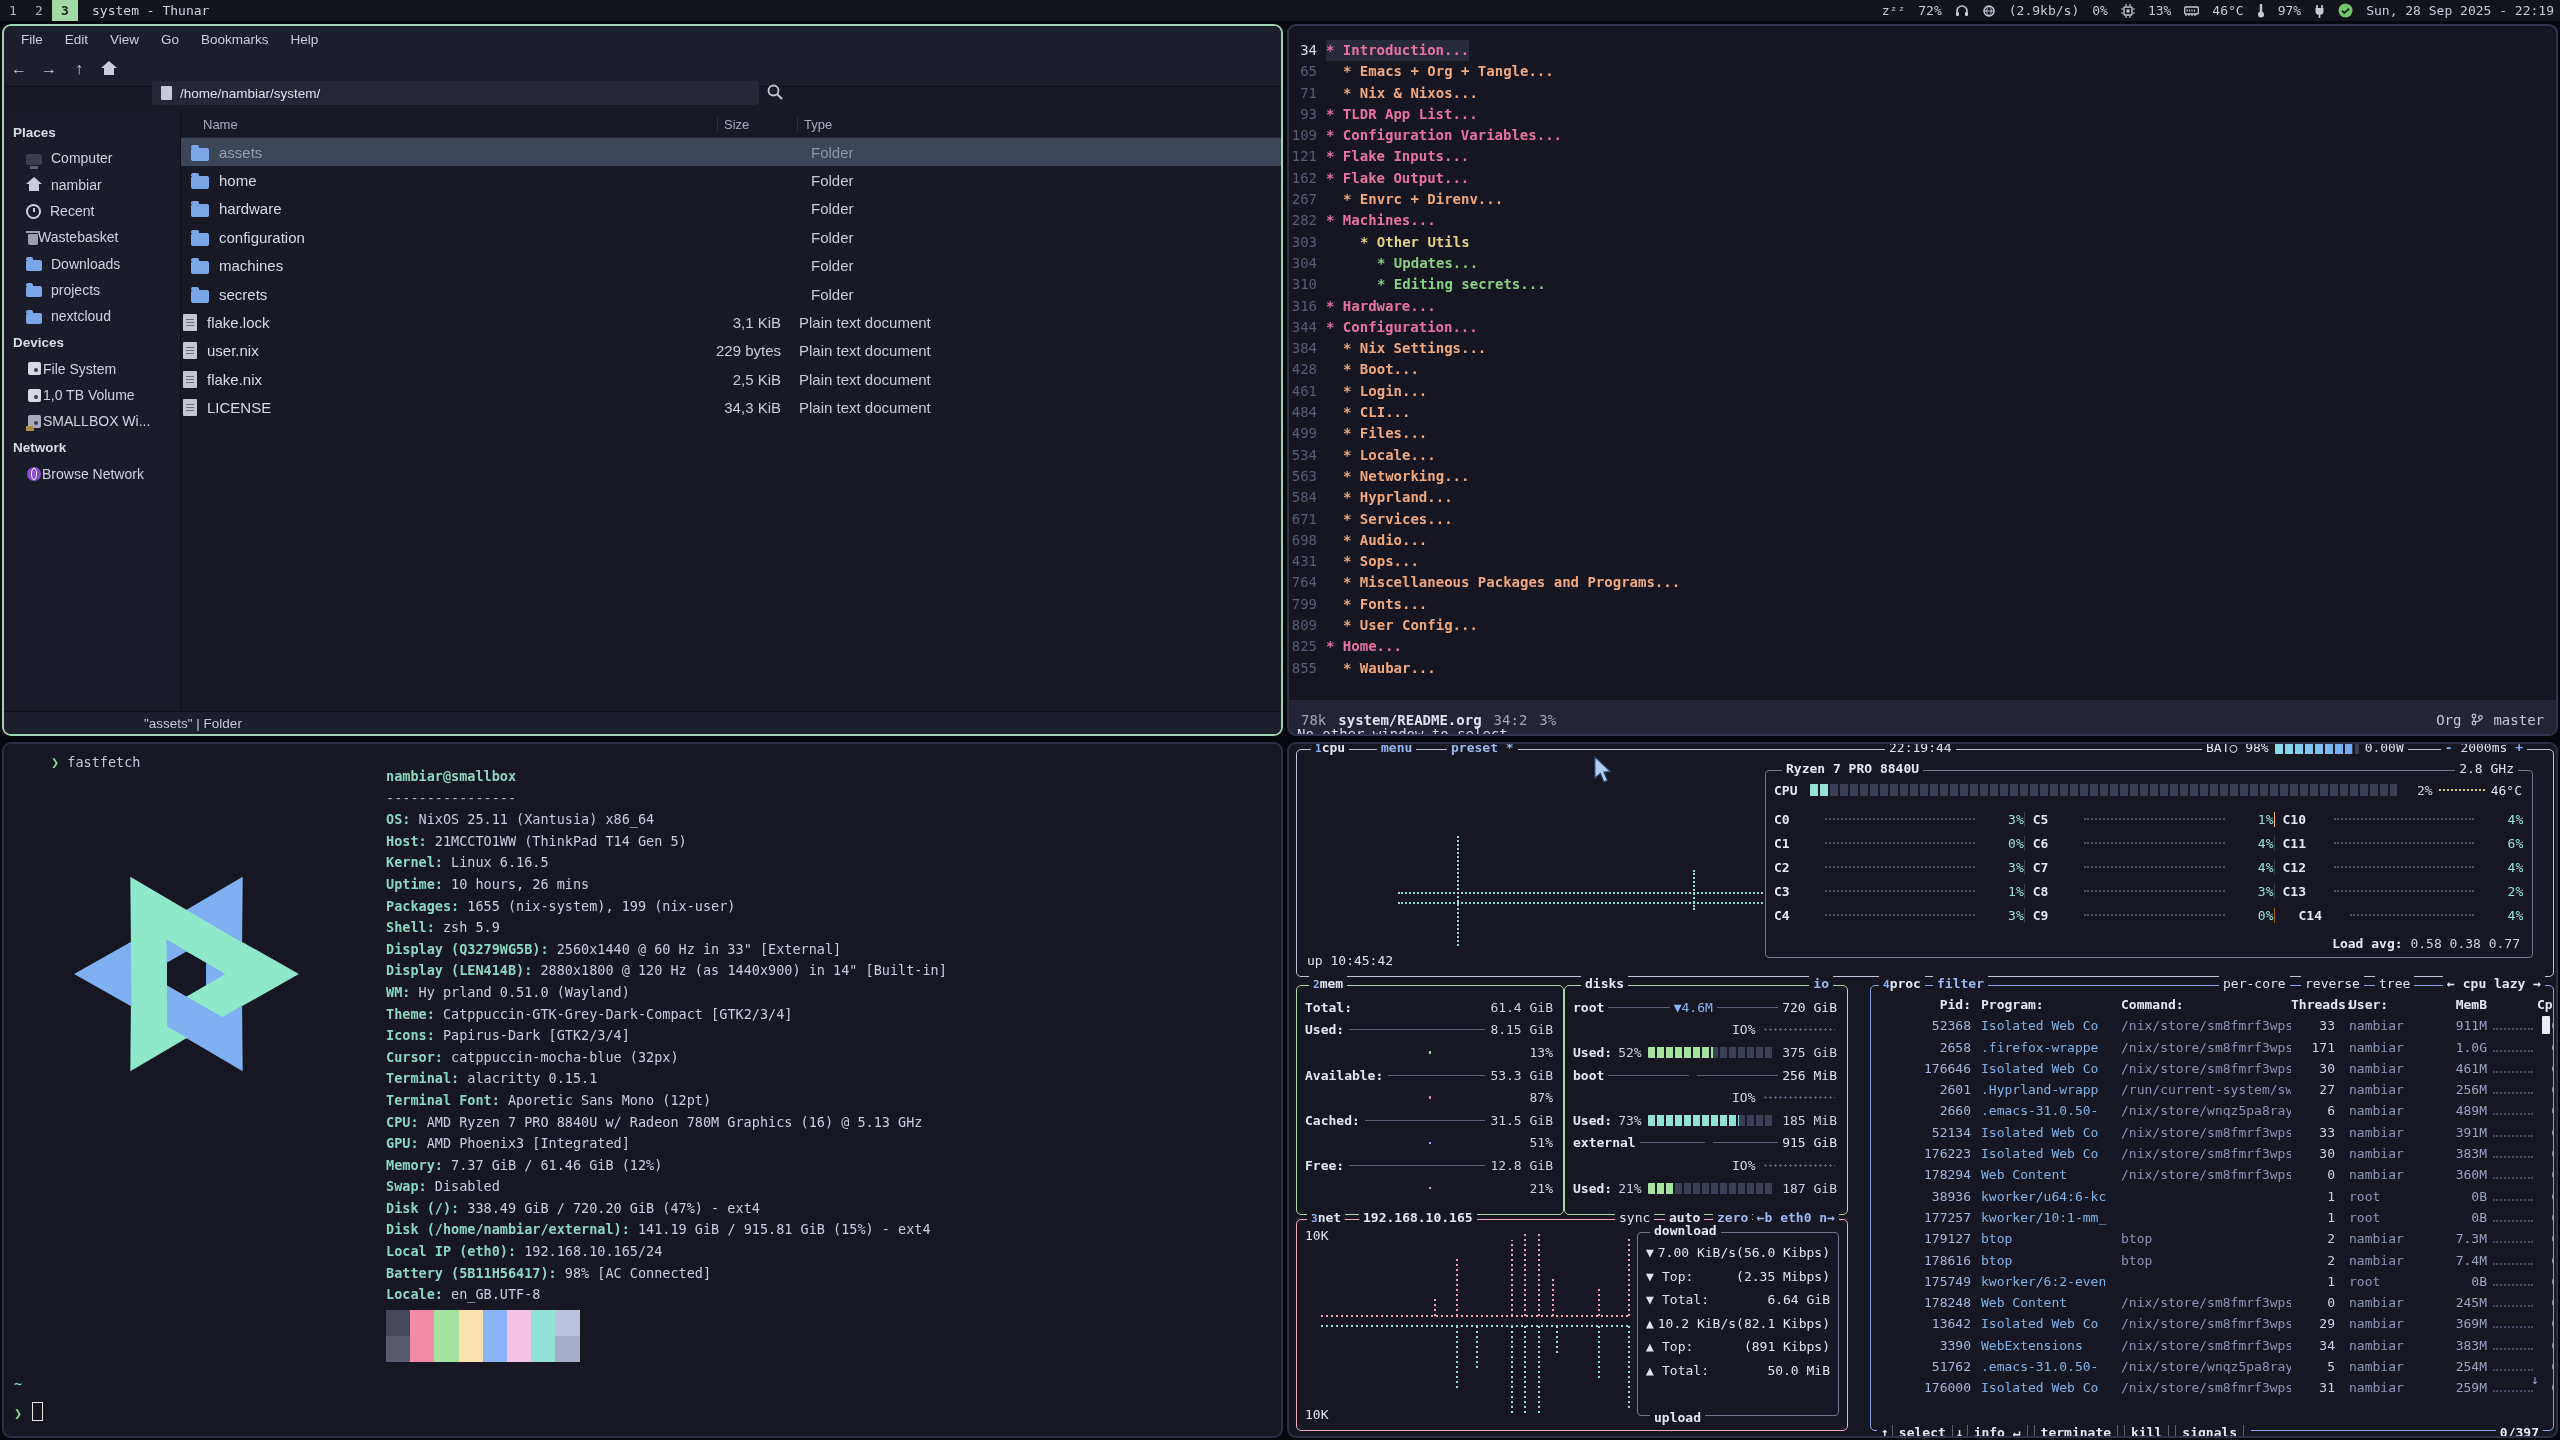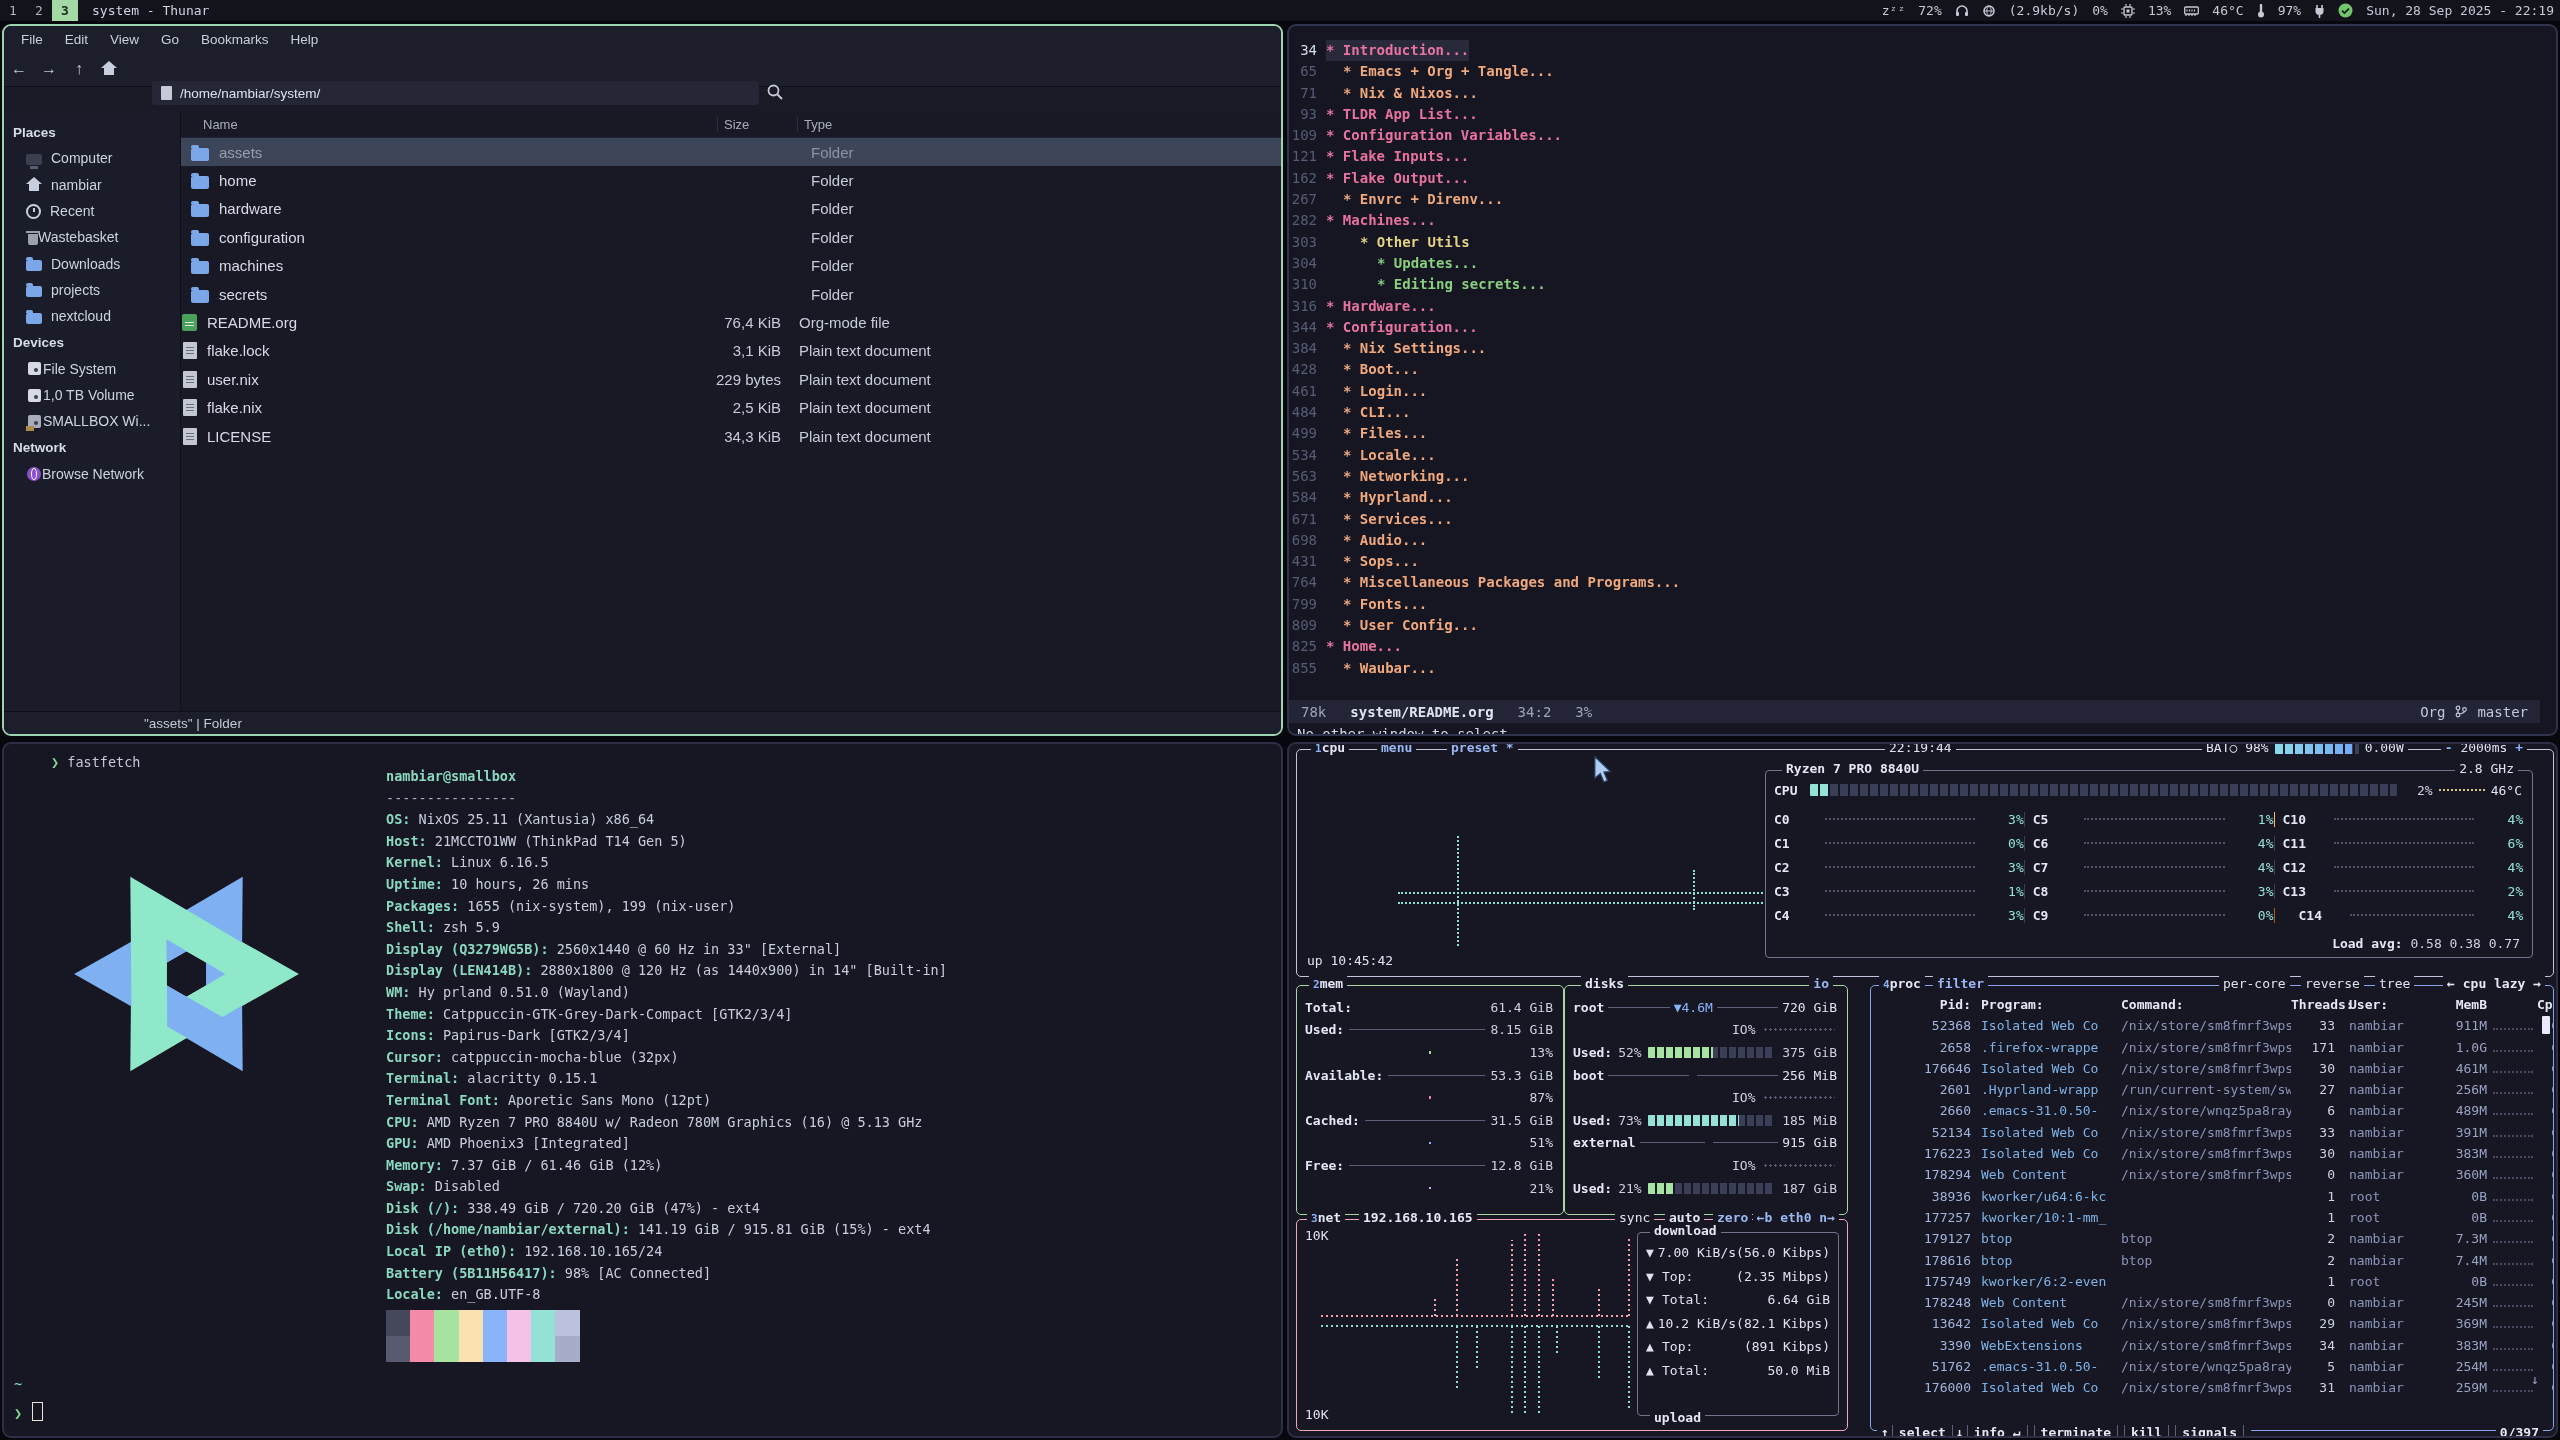--- a/index.html
+++ b/index.html
@@ -74,22 +74,22 @@
   .ebuf{position:absolute;left:0;top:14px;right:0;}
   .eline{height:21.3px;line-height:21.3px;font-size:14px;display:flex;white-space:pre;}
   .enum{width:28px;text-align:right;color:#575c77;flex:none;}
   .etext{margin-left:9px;font-weight:bold;}
   .eline.lvl1 .etext{color:#e8739f;}
   .eline.lvl2 .etext{color:#f0a87c;margin-left:26px;}
   .eline.lvl3 .etext{color:#e3d284;margin-left:43px;}
   .eline.lvl4 .etext{color:#88cf7f;margin-left:60px;}
   .eline.cur .enum{color:#d7dbea;}
   .eline.cur .etext{background:#282a3c;}
-  .modeline{position:absolute;left:0;top:674px;right:16px;height:23px;background:#232536;display:flex;align-items:center;
-    font-size:14px;color:#9da3bb;gap:24px;padding:0 12px;}
+  .modeline{position:absolute;left:0;top:674px;right:0;height:23px;background:#232536;display:flex;align-items:center;
+    font-size:14px;color:#9da3bb;gap:12px;padding:8px 12px;}
   .modeline .mfile{color:#dfe3f2;font-weight:bold;}
   .modeline .mright{margin-left:auto;display:flex;align-items:center;gap:10px;color:#c2c8dc;}
   .echo{position:absolute;left:8px;top:700px;font-size:14px;color:#d6dae8;}
   
   .term{left:2px;top:742px;width:1281px;height:696px;background:#161722;border:2px solid #2c2f45;overflow:hidden;}
   .tline{position:absolute;font-size:13.5px;color:#c3c8da;}
   .prompt-ch{color:#82d88f;font-weight:bold;}
   .nixlogo{position:absolute;left:30px;top:55px;}
   .ffinfo{position:absolute;left:382px;top:22px;}
   .ffline{height:21.6px;line-height:21.6px;font-size:13.5px;color:#c8cde0;white-space:pre;}
@@ -348,26 +348,20 @@
             <span class="fc-size"></span>
             <span class="fc-type">Folder</span>
           </div>
           <div class="frow">
             <span class="f-icon icon-ffolder"></span>
             <span class="fc-name">secrets</span>
             <span class="fc-size"></span>
             <span class="fc-type">Folder</span>
           </div>
           <div class="frow">
-            <span class="f-icon icon-forg"></span>
-            <span class="fc-name">README.org</span>
-            <span class="fc-size">76,4 KiB</span>
-            <span class="fc-type">Org-mode file</span>
-          </div>
-          <div class="frow">
             <span class="f-icon icon-ftext"></span>
             <span class="fc-name">flake.lock</span>
             <span class="fc-size">3,1 KiB</span>
             <span class="fc-type">Plain text document</span>
           </div>
           <div class="frow">
             <span class="f-icon icon-ftext"></span>
             <span class="fc-name">user.nix</span>
             <span class="fc-size">229 bytes</span>
             <span class="fc-type">Plain text document</span>

